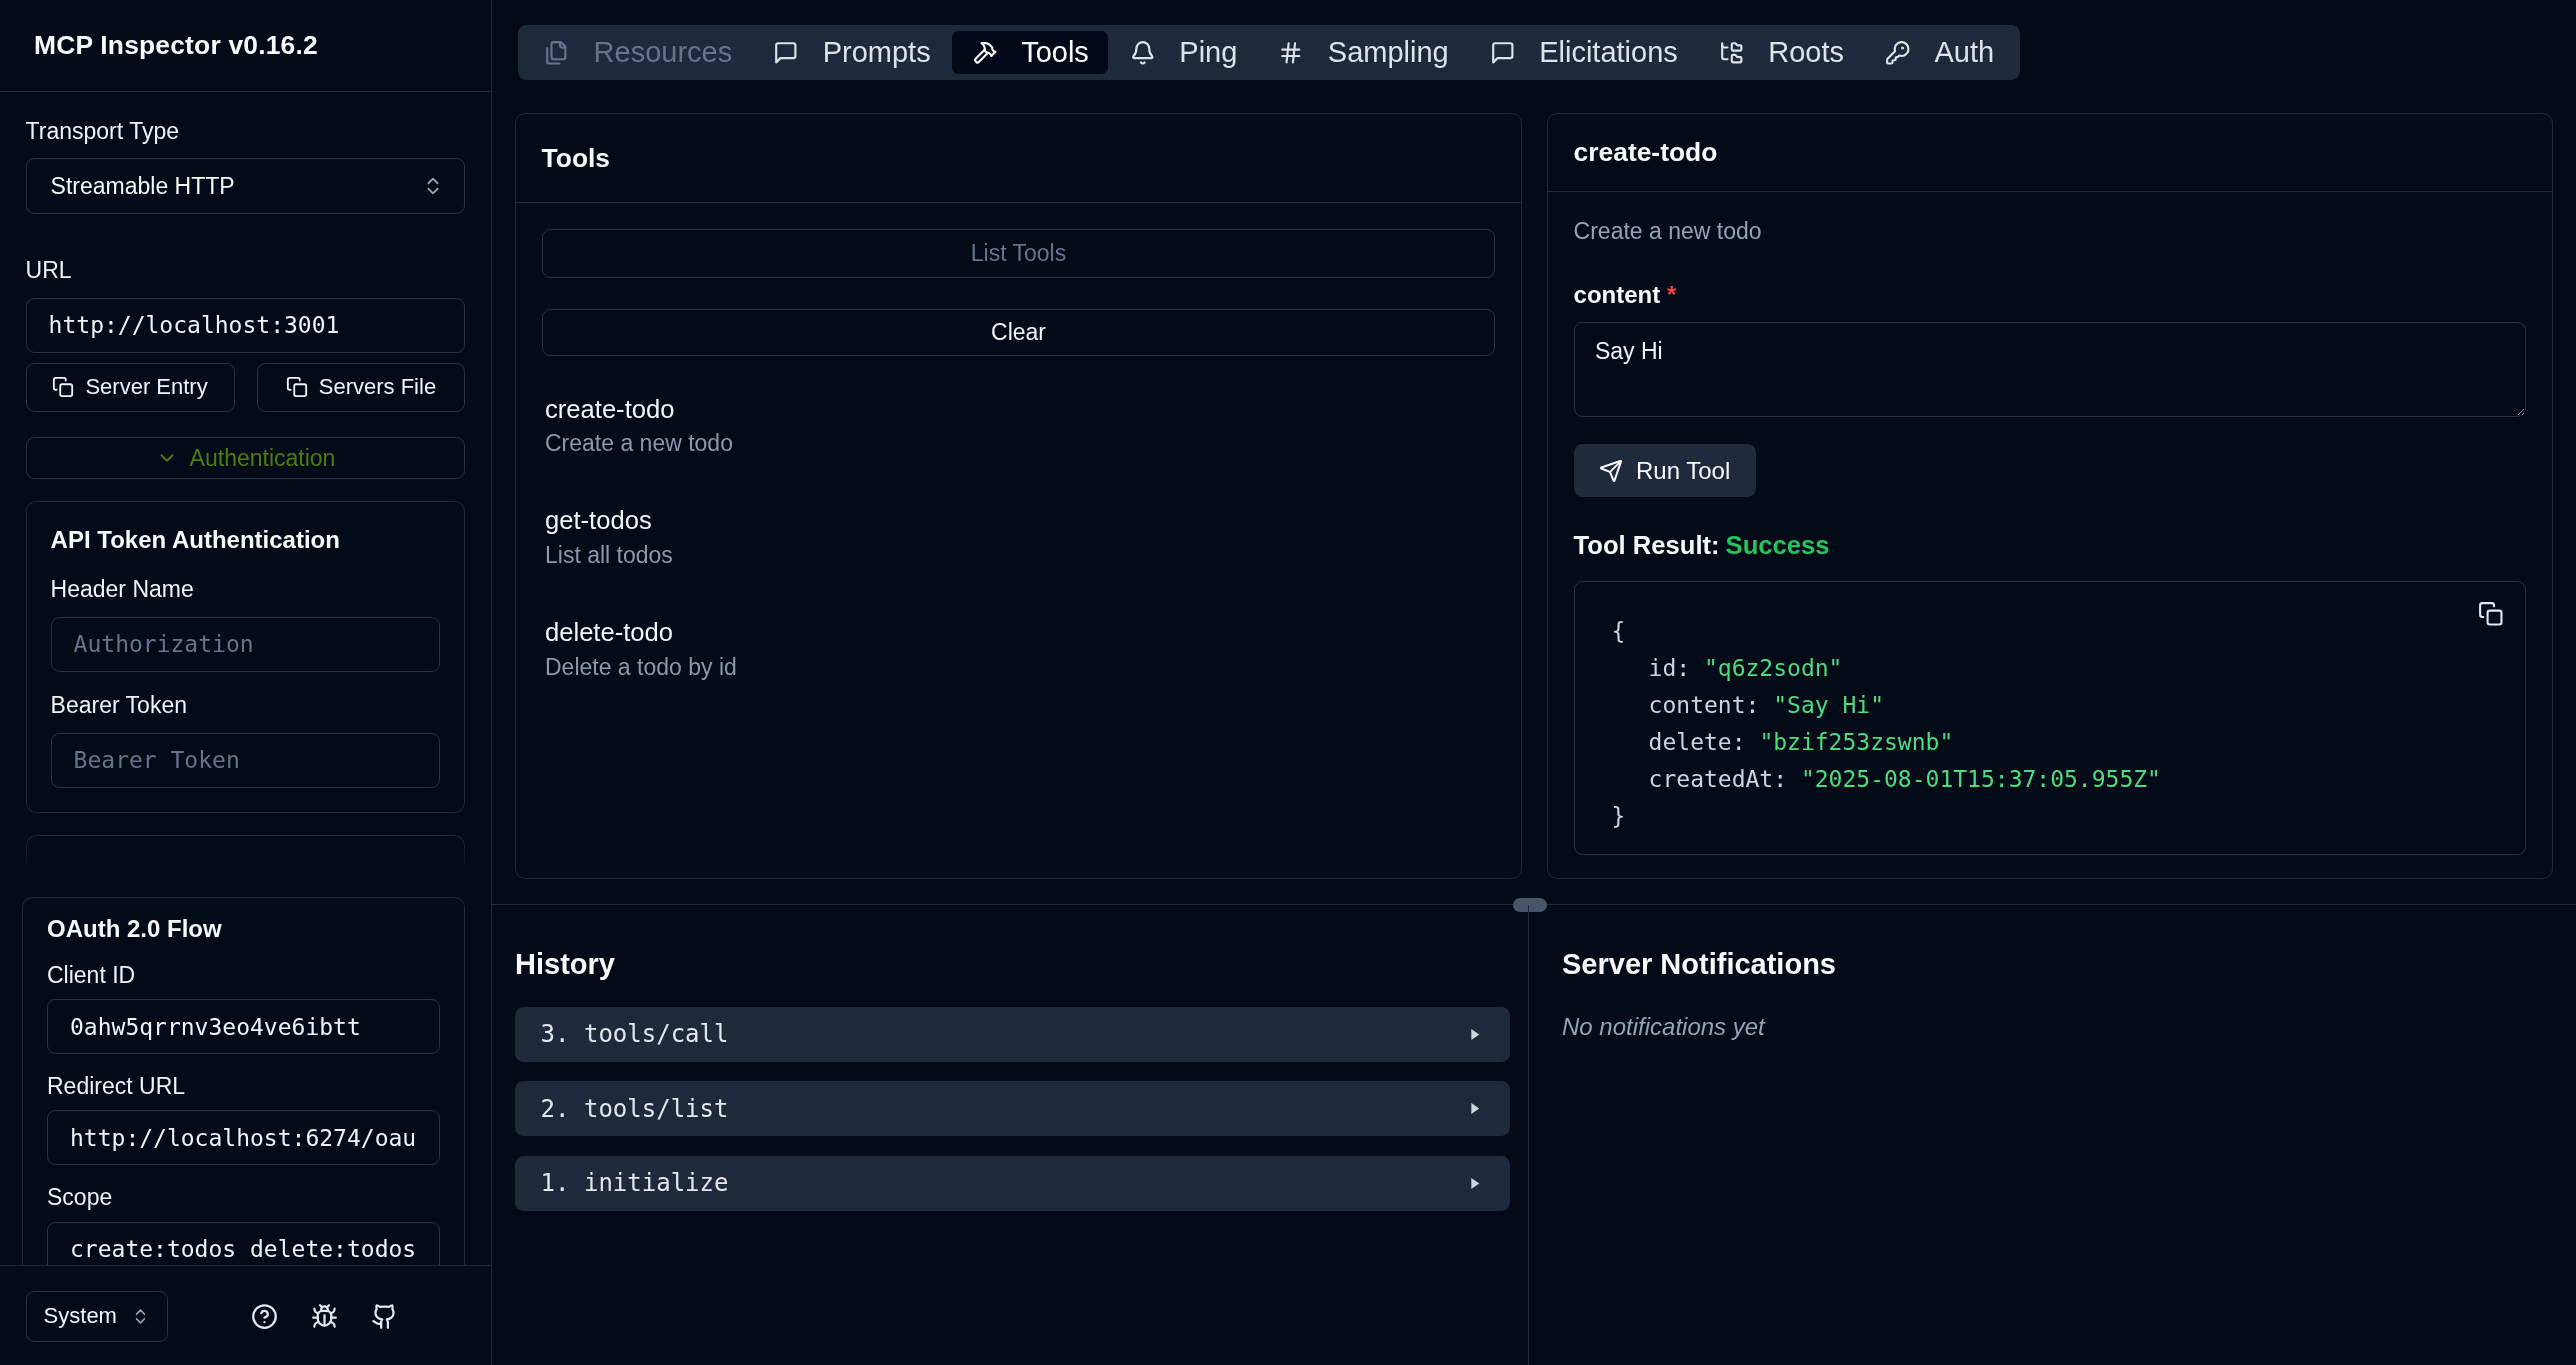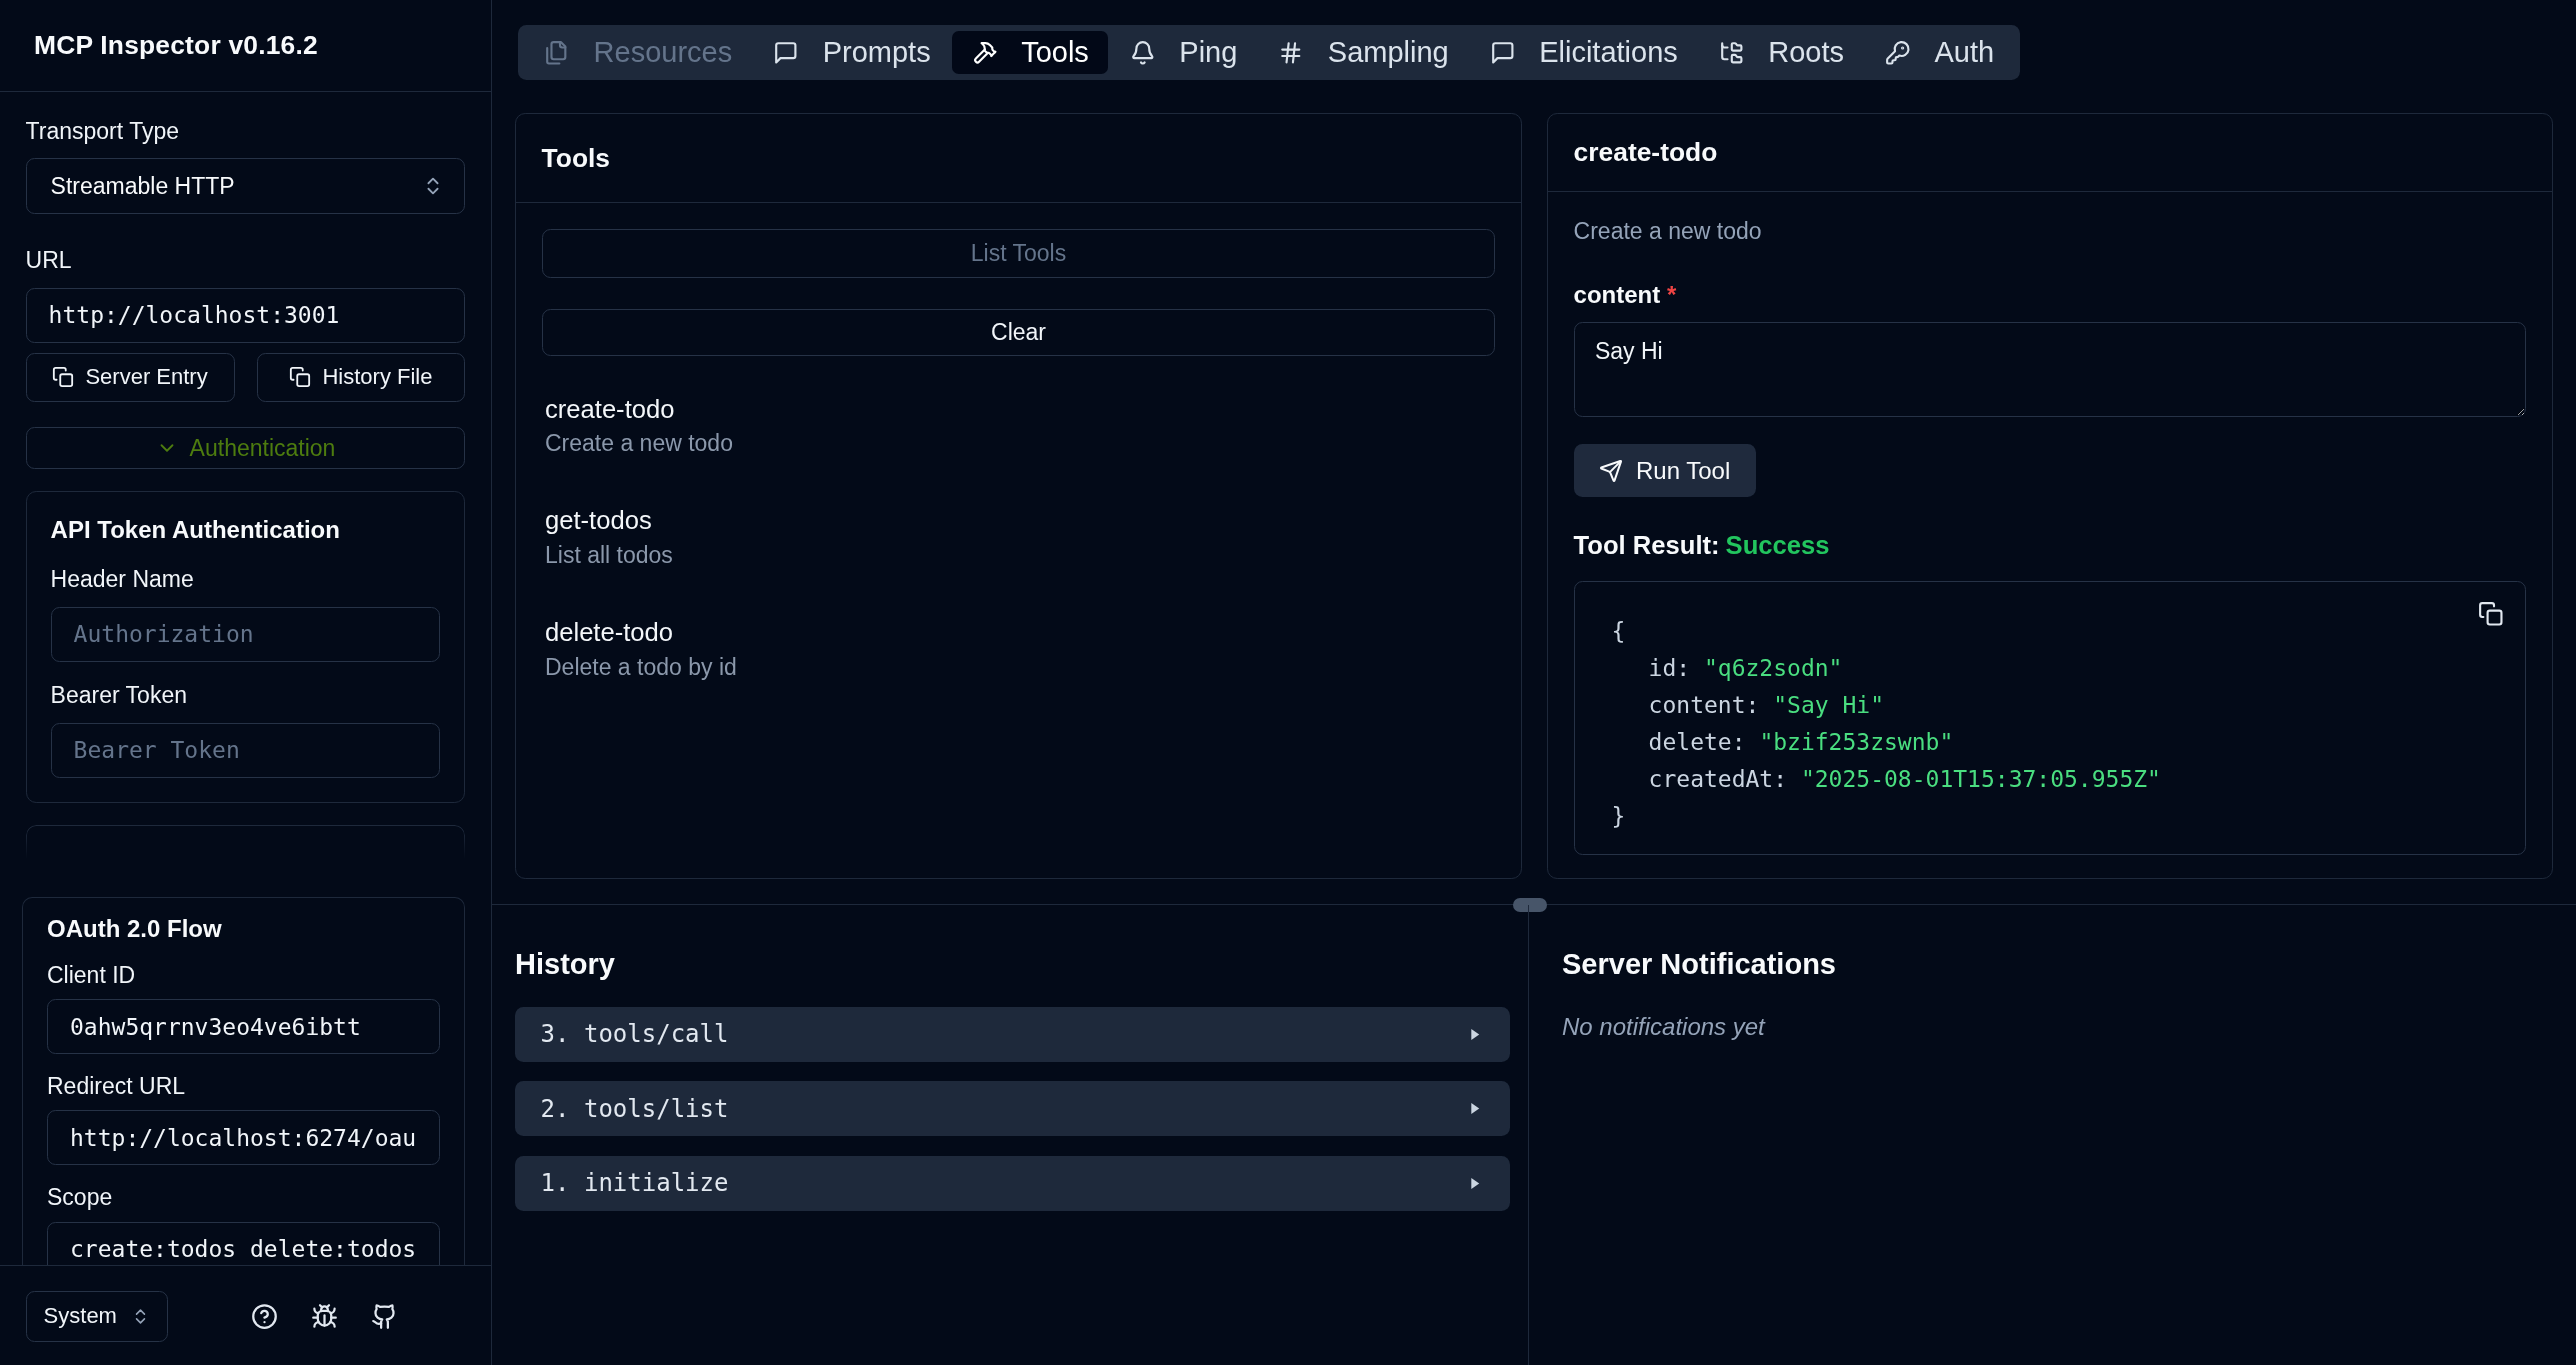--- a/index.html
+++ b/index.html
@@ -24,21 +24,21 @@
     font-size:23px; color:#f8fafc; background:transparent;
   }
   .selectbox .chev{ color:#94a3b8; }
   .inputbox{
     margin-top:13.6px; height:55px; border:0.9px solid #263246; border-radius:8.5px;
     display:flex; align-items:center; padding:0 22px; font-size:23px; color:#f1f5f9;
     background:transparent; width:100%;
   }
   .inputbox input{ background:transparent; border:none; outline:none; color:#f1f5f9; width:100%; font-size:23px; font-family:"DejaVu Sans Mono", monospace;}
   .inputbox input::placeholder{ color:#64748b; }
-  .mt50{ margin-top:33px; }
+  .mt50{ margin-top:43px; }
   .btn-row{ display:flex; gap:22px; margin-top:10px; }
   .sm-btn{
     flex:1; height:49px; border:0.9px solid #263246; border-radius:8.5px; background:transparent;
     display:flex; align-items:center; justify-content:center; gap:11px;
     color:#f1f5f9; font-size:22px; font-weight:500; cursor:pointer;
   }
   .auth-toggle{
     margin-top:25.6px; width:100%; height:42px; border:0.9px solid #263246; border-radius:8.5px;
     display:flex; align-items:center; justify-content:center; gap:12px; background:transparent;
     color:#4d7c0f; font-size:23px; font-weight:500; cursor:pointer;
@@ -188,21 +188,21 @@
           </span>
           <span>Server Entry</span>
         </button>
         <button class="sm-btn">
           <span>
             <svg width="22" height="22" viewBox="0 0 24 24" fill="none" stroke="currentColor" stroke-width="2" stroke-linecap="round" stroke-linejoin="round">
                 <rect x="9" y="9" width="13" height="13" rx="2"></rect>
                 <path d="M5 15H4a2 2 0 0 1-2-2V4a2 2 0 0 1 2-2h9a2 2 0 0 1 2 2v1"></path>
               </svg>
           </span>
-          <span>History File</span>
+          <span>Servers File</span>
         </button>
       </div>
 
       <button class="auth-toggle">
         <span>
           <svg width="22" height="22" viewBox="0 0 24 24" fill="none" stroke="currentColor" stroke-width="2" stroke-linecap="round" stroke-linejoin="round">
               <path d="m6 9 6 6 6-6"></path>
             </svg>
         </span>
         <span>Authentication</span>

